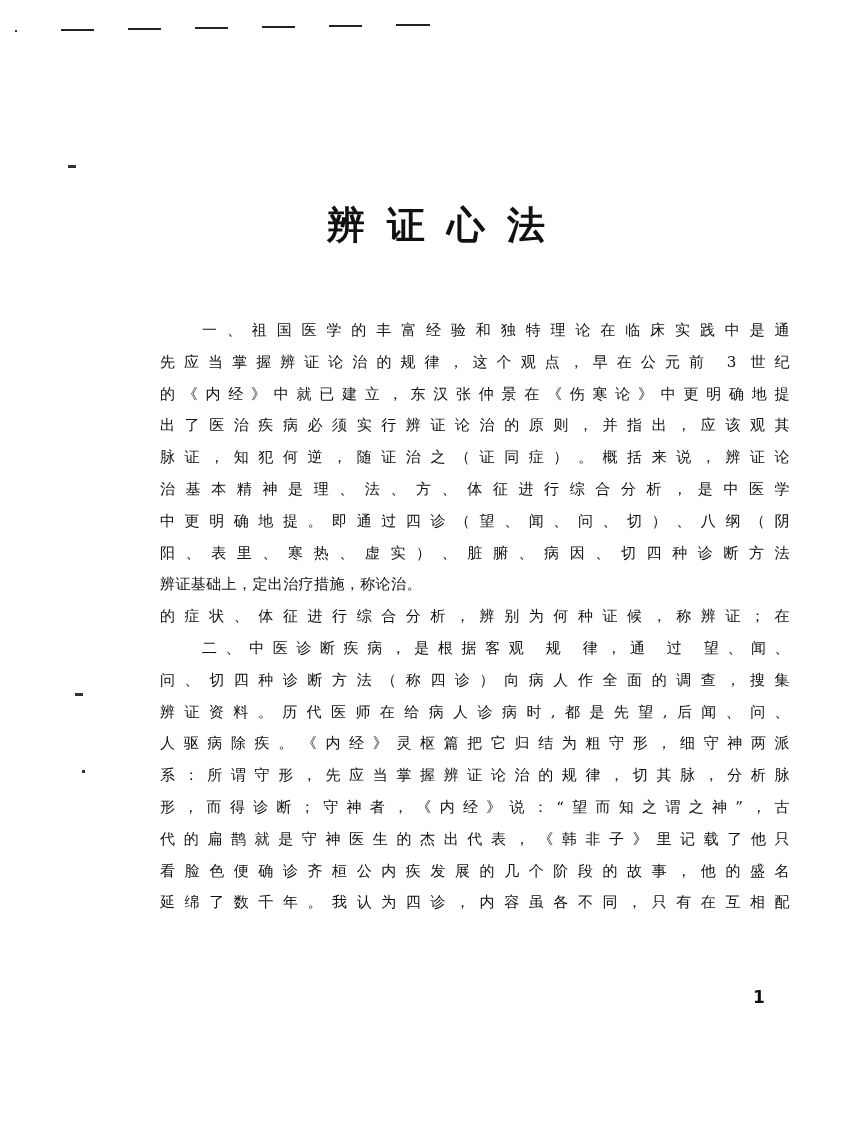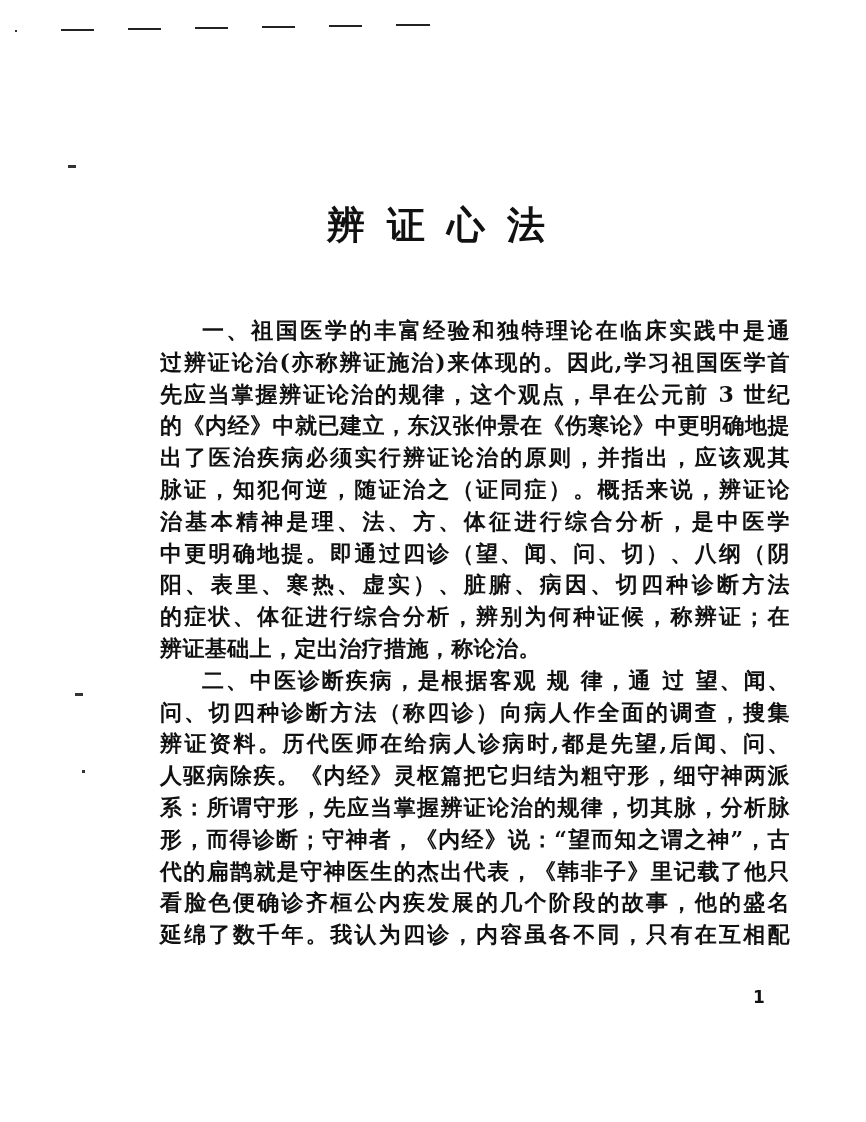--- a/index.html
+++ b/index.html
@@ -4,21 +4,21 @@
 <style>
   html, body { margin: 0; padding: 0; background: #ffffff; }
   body { width: 866px; height: 1122px; position: relative; overflow: hidden;
          font-family: "DejaVu Serif", "Liberation Serif", serif; color: #111; }
   .dash { position: absolute; height: 2px; background: #222; }
   .speck { position: absolute; background: #333; }
   .title { position: absolute; left: 0; top: 200px; width: 866px; text-align: center;
            font-size: 38px; font-weight: bold; letter-spacing: 22px; padding-left: 14px;
            font-family: "DejaVu Serif", serif; }
   .body { position: absolute; left: 160px; top: 315px; width: 630px; }
-  .line { height: 31.8px; line-height: 31.8px; font-size: 22px; font-weight: bold;
+  .line { height: 31.8px; line-height: 31.8px; font-size: 15px; font-weight: normal;
           white-space: nowrap; letter-spacing: 0.4px; text-align-last: justify; text-align: justify; }
   .line.last { text-align-last: left; }
   .line.indent { padding-left: 42px; }
   .pageno { position: absolute; left: 753px; top: 987px; font-size: 17px; font-weight: bold;
             font-family: "DejaVu Sans", sans-serif; }
 </style>
 </head>
 <body>
 
 <div class="speck" style="left:15px;top:30px;width:2px;height:2px;"></div>
@@ -29,30 +29,29 @@
 <div class="dash" style="left:329px;top:25px;width:33px;"></div>
 <div class="dash" style="left:396px;top:24px;width:34px;"></div>
 <div class="speck" style="left:68px;top:165px;width:8px;height:3px;"></div>
 <div class="speck" style="left:75px;top:693px;width:8px;height:3px;"></div>
 <div class="speck" style="left:82px;top:770px;width:3px;height:3px;"></div>
 
 <h1 class="title" style="margin:0;">辨证心法</h1>
 
 <div class="body">
   <div class="line indent">一、祖国医学的丰富经验和独特理论在临床实践中是通</div>
-  <div class="line">过辨证论治(亦称辨证施治)来体现的。因此,学习祖国医学首</div>
   <div class="line">先应当掌握辨证论治的规律，这个观点，早在公元前 3 世纪</div>
   <div class="line">的《内经》中就已建立，东汉张仲景在《伤寒论》中更明确地提</div>
   <div class="line">出了医治疾病必须实行辨证论治的原则，并指出，应该观其</div>
   <div class="line">脉证，知犯何逆，随证治之（证同症）。概括来说，辨证论</div>
   <div class="line">治基本精神是理、法、方、体征进行综合分析，是中医学</div>
   <div class="line">中更明确地提。即通过四诊（望、闻、问、切）、八纲（阴</div>
   <div class="line">阳、表里、寒热、虚实）、脏腑、病因、切四种诊断方法</div>
+  <div class="line last">辨证基础上，定出治疗措施，称论治。</div>
   <div class="line">的症状、体征进行综合分析，辨别为何种证候，称辨证；在</div>
-  <div class="line last">辨证基础上，定出治疗措施，称论治。</div>
   <div class="line indent">二、中医诊断疾病，是根据客观 规 律，通 过 望、闻、</div>
   <div class="line">问、切四种诊断方法（称四诊）向病人作全面的调查，搜集</div>
   <div class="line">辨证资料。历代医师在给病人诊病时,都是先望,后闻、问、</div>
   <div class="line">人驱病除疾。《内经》灵枢篇把它归结为粗守形，细守神两派</div>
   <div class="line">系：所谓守形，先应当掌握辨证论治的规律，切其脉，分析脉</div>
   <div class="line">形，而得诊断；守神者，《内经》说：“望而知之谓之神”，古</div>
   <div class="line">代的扁鹊就是守神医生的杰出代表，《韩非子》里记载了他只</div>
   <div class="line">看脸色便确诊齐桓公内疾发展的几个阶段的故事，他的盛名</div>
   <div class="line">延绵了数千年。我认为四诊，内容虽各不同，只有在互相配</div>
 </div>

